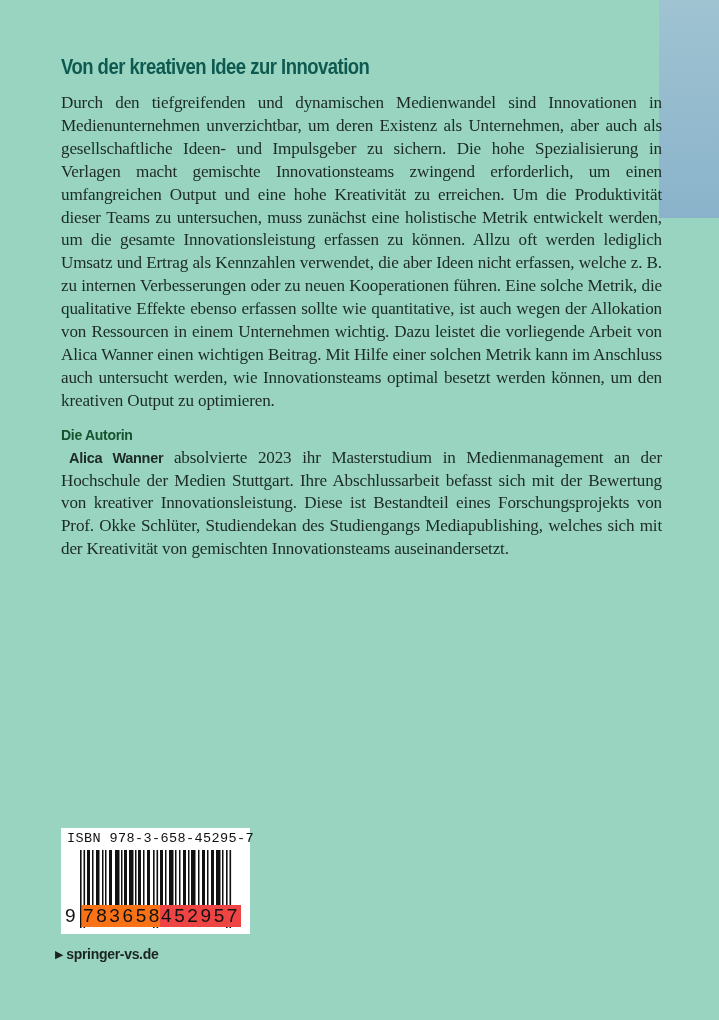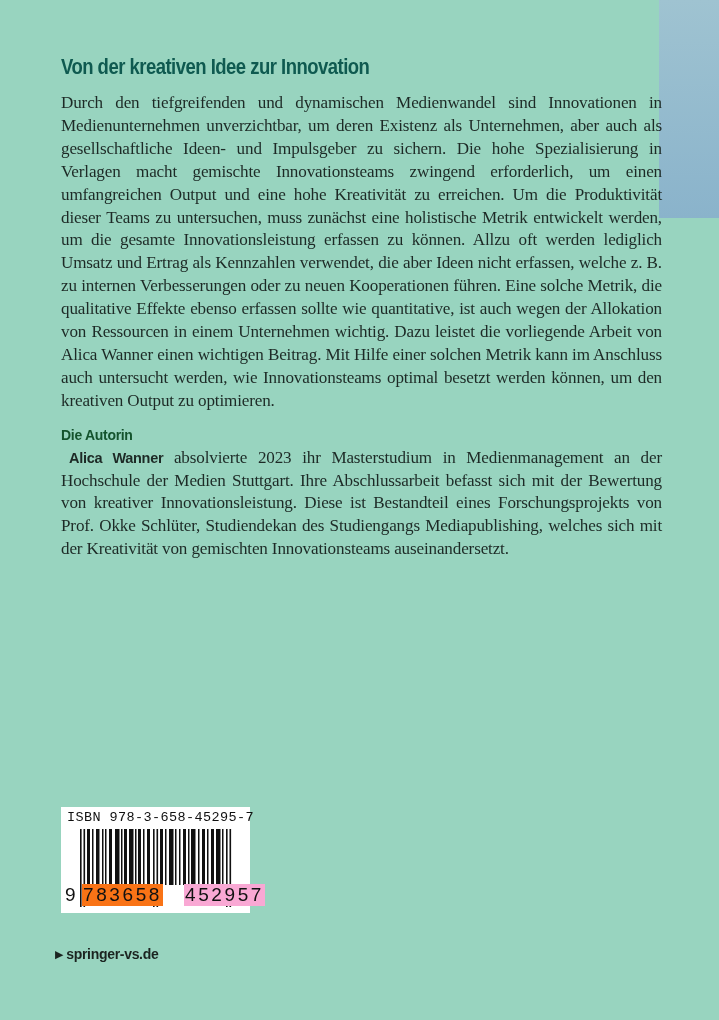--- a/index.html
+++ b/index.html
@@ -31,39 +31,39 @@
       font-family: "Liberation Sans", "DejaVu Sans", sans-serif;
       font-weight: bold; font-size: 14px; color: #14532d;
       letter-spacing: -0.3px;
     }
     .author-name {
       font-family: "Liberation Sans", "DejaVu Sans", sans-serif;
       font-weight: bold; font-size: 14.5px; letter-spacing: -0.3px; margin-left: 8px;
     }
     .author-block { margin-top: 11px !important; }
     .barcode-box {
-      position: absolute; left: 61px; top: 807px; width: 189px; height: 106px;
+      position: absolute; left: 61px; top: 828px; width: 189px; height: 106px;
       background: #ffffff;
     }
     .isbn-text {
       position: absolute; left: 6px; top: 3px; width: 178px;
       font-family: "Liberation Mono", "DejaVu Sans Mono", monospace;
       font-size: 13.5px; color: #111; letter-spacing: 0.4px; white-space: nowrap;
     }
     .bars {
       position: absolute; left: 6px; top: 22px; width: 178px; height: 78px;
     }
     .ean-digits {
       position: absolute; left: 4px; top: 77px; width: 180px; height: 24px;
       font-family: "Liberation Sans", "DejaVu Sans", sans-serif;
       font-size: 19px; color: #111; letter-spacing: 2.6px;
     }
     .ean-first { position: absolute; left: 0; top: 0; }
     .ean-left { position: absolute; left: 17px; top: 0; background: #f97316; padding: 0 1px; }
-    .ean-right { position: absolute; left: 95px; top: 0; background: #f9a8d4; padding: 0 1px; margin-left: 24px; }
+    .ean-right { position: absolute; left: 95px; top: 0; background: #ef4444; padding: 0 1px; }
     .publisher-link {
       position: absolute; left: 55px; top: 946px;
       font-family: "Liberation Sans", "DejaVu Sans", sans-serif;
       font-weight: bold; font-size: 14px; color: #1b2420; letter-spacing: -0.3px;
       display: flex; align-items: center; gap: 3px; text-decoration: none;
     }
     .arrow-icon { font-size: 11px; }
   </style>
 </head>
 <body>

